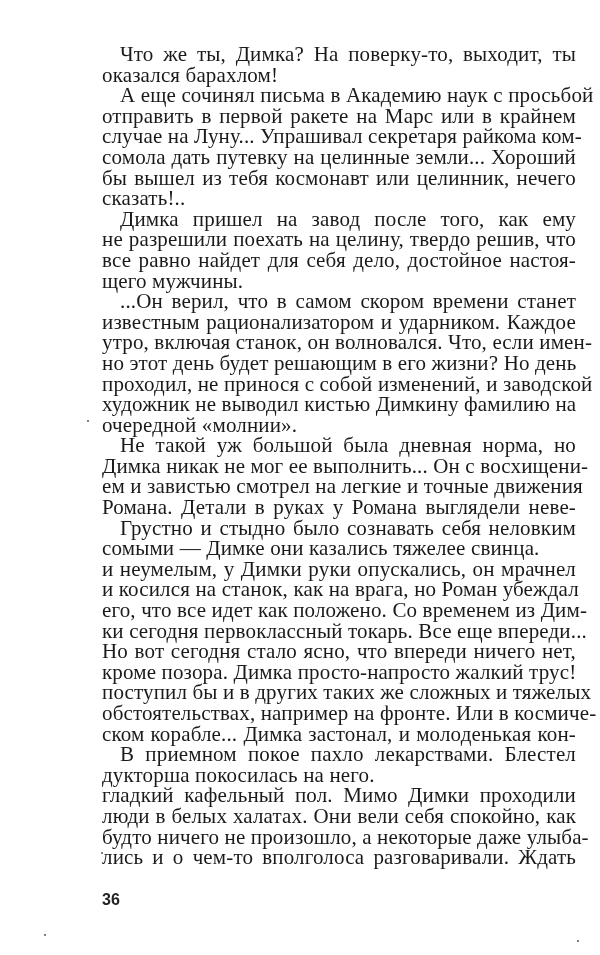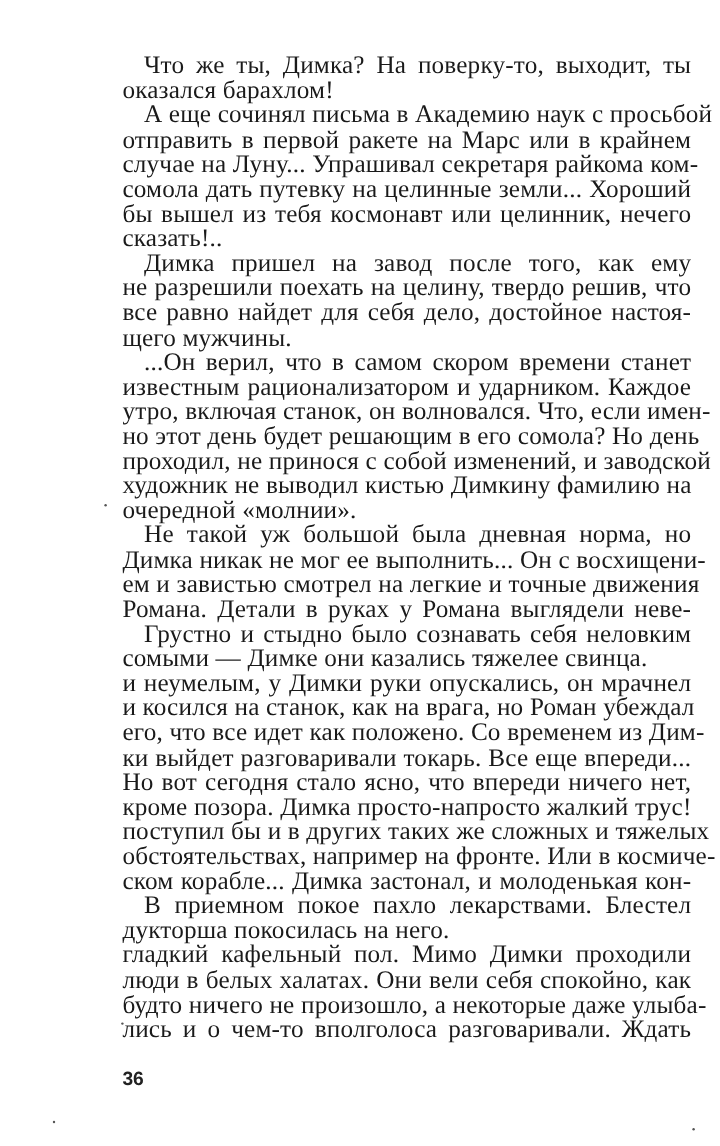--- a/index.html
+++ b/index.html
@@ -34,34 +34,34 @@
     <div class="line">сомола дать путевку на целинные земли... Хороший</div>
     <div class="line">бы вышел из тебя космонавт или целинник, нечего</div>
     <div class="line last">сказать!..</div>
     <div class="line indent">Димка пришел на завод после того, как ему</div>
     <div class="line">не разрешили поехать на целину, твердо решив, что</div>
     <div class="line">все равно найдет для себя дело, достойное настоя-</div>
     <div class="line last">щего мужчины.</div>
     <div class="line indent">...Он верил, что в самом скором времени станет</div>
     <div class="line">известным рационализатором и ударником. Каждое</div>
     <div class="line">утро, включая станок, он волновался. Что, если имен-</div>
-    <div class="line">но этот день будет решающим в его сомола? Но день</div>
+    <div class="line">но этот день будет решающим в его жизни? Но день</div>
     <div class="line">проходил, не принося с собой изменений, и заводской</div>
     <div class="line">художник не выводил кистью Димкину фамилию на</div>
     <div class="line last">очередной «молнии».</div>
     <div class="line indent">Не такой уж большой была дневная норма, но</div>
     <div class="line">Димка никак не мог ее выполнить... Он с восхищени-</div>
     <div class="line">ем и завистью смотрел на легкие и точные движения</div>
     <div class="line">Романа. Детали в руках у Романа выглядели неве-</div>
     <div class="line indent">Грустно и стыдно было сознавать себя неловким</div>
     <div class="line last">сомыми — Димке они казались тяжелее свинца.</div>
     <div class="line">и неумелым, у Димки руки опускались, он мрачнел</div>
     <div class="line">и косился на станок, как на врага, но Роман убеждал</div>
     <div class="line">его, что все идет как положено. Со временем из Дим-</div>
-    <div class="line">ки выйдет разговаривали токарь. Все еще впереди...</div>
+    <div class="line">ки сегодня первоклассный токарь. Все еще впереди...</div>
     <div class="line">Но вот сегодня стало ясно, что впереди ничего нет,</div>
     <div class="line">кроме позора. Димка просто-напросто жалкий трус!</div>
     <div class="line">поступил бы и в других таких же сложных и тяжелых</div>
     <div class="line">обстоятельствах, например на фронте. Или в космиче-</div>
     <div class="line">ском корабле... Димка застонал, и молоденькая кон-</div>
     <div class="line indent">В приемном покое пахло лекарствами. Блестел</div>
     <div class="line last">дукторша покосилась на него.</div>
     <div class="line">гладкий кафельный пол. Мимо Димки проходили</div>
     <div class="line">люди в белых халатах. Они вели себя спокойно, как</div>
     <div class="line">будто ничего не произошло, а некоторые даже улыба-</div>

